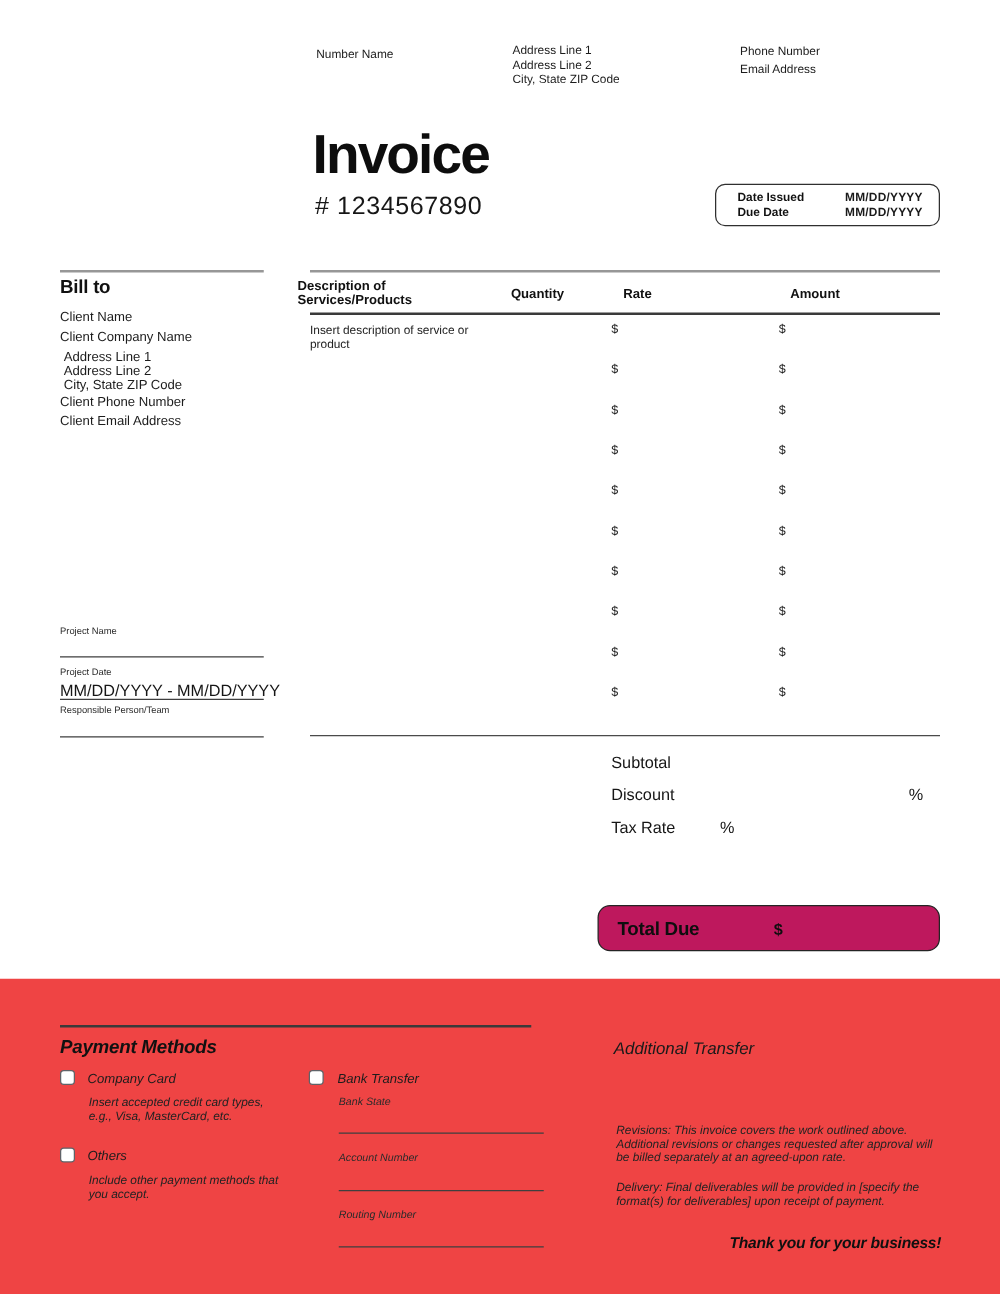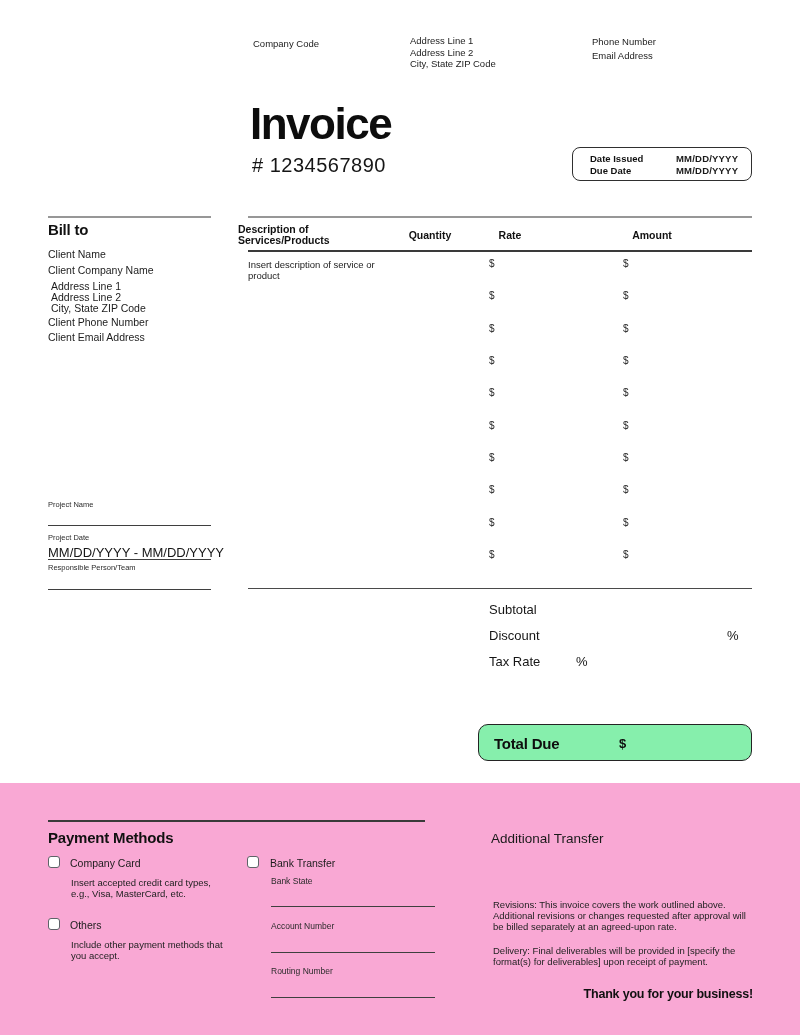--- a/index.html
+++ b/index.html
@@ -27,36 +27,36 @@
   .trow { position:absolute; left:0; width:100%; height:0; }
   .totals { font-size:13px; color:#161616; }
   .datebox {
     position:absolute; left:572px; top:147px; width:180px; height:34px;
     border:1.2px solid #2f2f2f; border-radius:8px; background:#fff;
   }
   .datebox .lbl { position:absolute; left:17px; font-size:9.5px; font-weight:bold; color:#111; }
   .datebox .val { position:absolute; left:103px; font-size:9.5px; font-weight:bold; color:#1a1a1a; letter-spacing:0.2px; }
   .totalbox {
     position:absolute; left:478px; top:724px; width:274px; height:37px;
-    border:1.5px solid #242424; border-radius:10px; background:#86efac;
+    border:1.5px solid #242424; border-radius:10px; background:#be185d;
   }
   .footer { position:absolute; left:0; top:783px; width:800px; height:252px; }
   .checkbox {
     position:absolute; width:12px; height:12px; border:1.5px solid #5f6368;
     border-radius:3px; background:#ffffff;
   }
   .p-add { position:absolute; left:493px; width:266px; font-size:9.5px; line-height:10.8px; color:#232323; }
   .thanks { font-size:12.5px; font-weight:bold; color:#101010; letter-spacing:-0.2px; }
 </style>
 </head>
 <body>
 
 <div class="page">
 
-  <div class="abs tiny" style="left:253px; top:38px;">Company Code</div>
+  <div class="abs tiny" style="left:253px; top:38px;">Number Name</div>
   <div class="abs tiny" style="left:410px; top:35px;">
     <div>Address Line 1</div>
     <div>Address Line 2</div>
     <div>City, State ZIP Code</div>
   </div>
   <div class="abs tiny" style="left:592px; top:36px;">Phone Number</div>
   <div class="abs tiny" style="left:592px; top:50px;">Email Address</div>
 
   <div class="abs title" style="left:250px; top:99px;">Invoice</div>
   <div class="abs inv-num" style="left:252px; top:154px;"># 1234567890</div>
@@ -145,21 +145,21 @@
   <div class="abs totals" style="left:489px; top:628px;">Discount</div>
   <div class="abs totals" style="left:727px; top:628px;">%</div>
   <div class="abs totals" style="left:489px; top:654px;">Tax Rate</div>
   <div class="abs totals" style="left:576px; top:654px;">%</div>
 
   <div class="totalbox">
     <span class="abs" style="left:15px; top:10px; font-size:15px; font-weight:bold; color:#0e0e0e; letter-spacing:-0.2px;">Total Due</span>
     <span class="abs" style="left:140px; top:11px; font-size:13px; font-weight:bold; color:#0e0e0e;">$</span>
   </div>
 
-  <div class="footer" style="background:#f9a8d4;">
+  <div class="footer" style="background:#ef4444;font-style:italic;">
 
     <div class="line" style="left:48px; top:37px; width:377px;"></div>
     <div class="abs h-bill" style="left:48px; top:46px;">Payment Methods</div>
 
     <div class="checkbox" style="left:48px; top:73px;"></div>
     <div class="abs small" style="left:70px; top:74px;">Company Card</div>
     <div class="abs body9" style="left:71px; top:94px; width:155px;">Insert accepted credit card types, e.g., Visa, MasterCard, etc.</div>
 
     <div class="checkbox" style="left:48px; top:135px;"></div>
     <div class="abs small" style="left:70px; top:136px;">Others</div>

